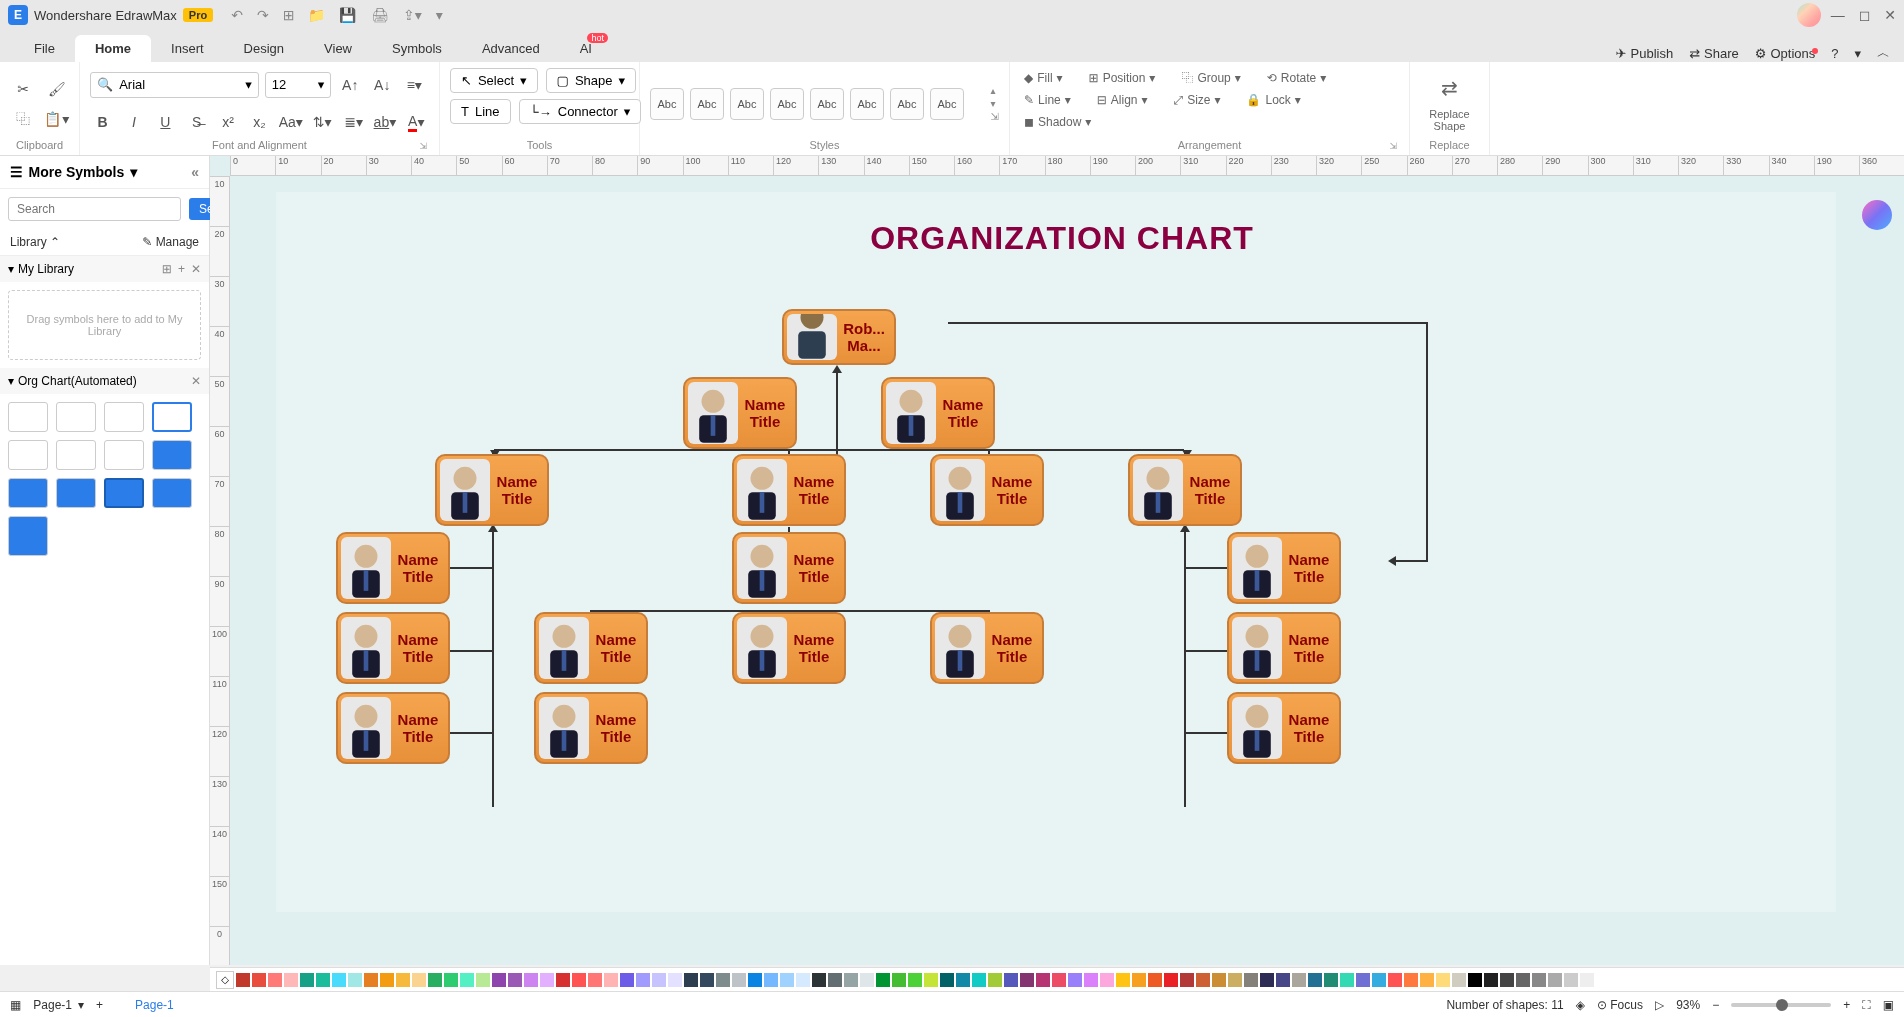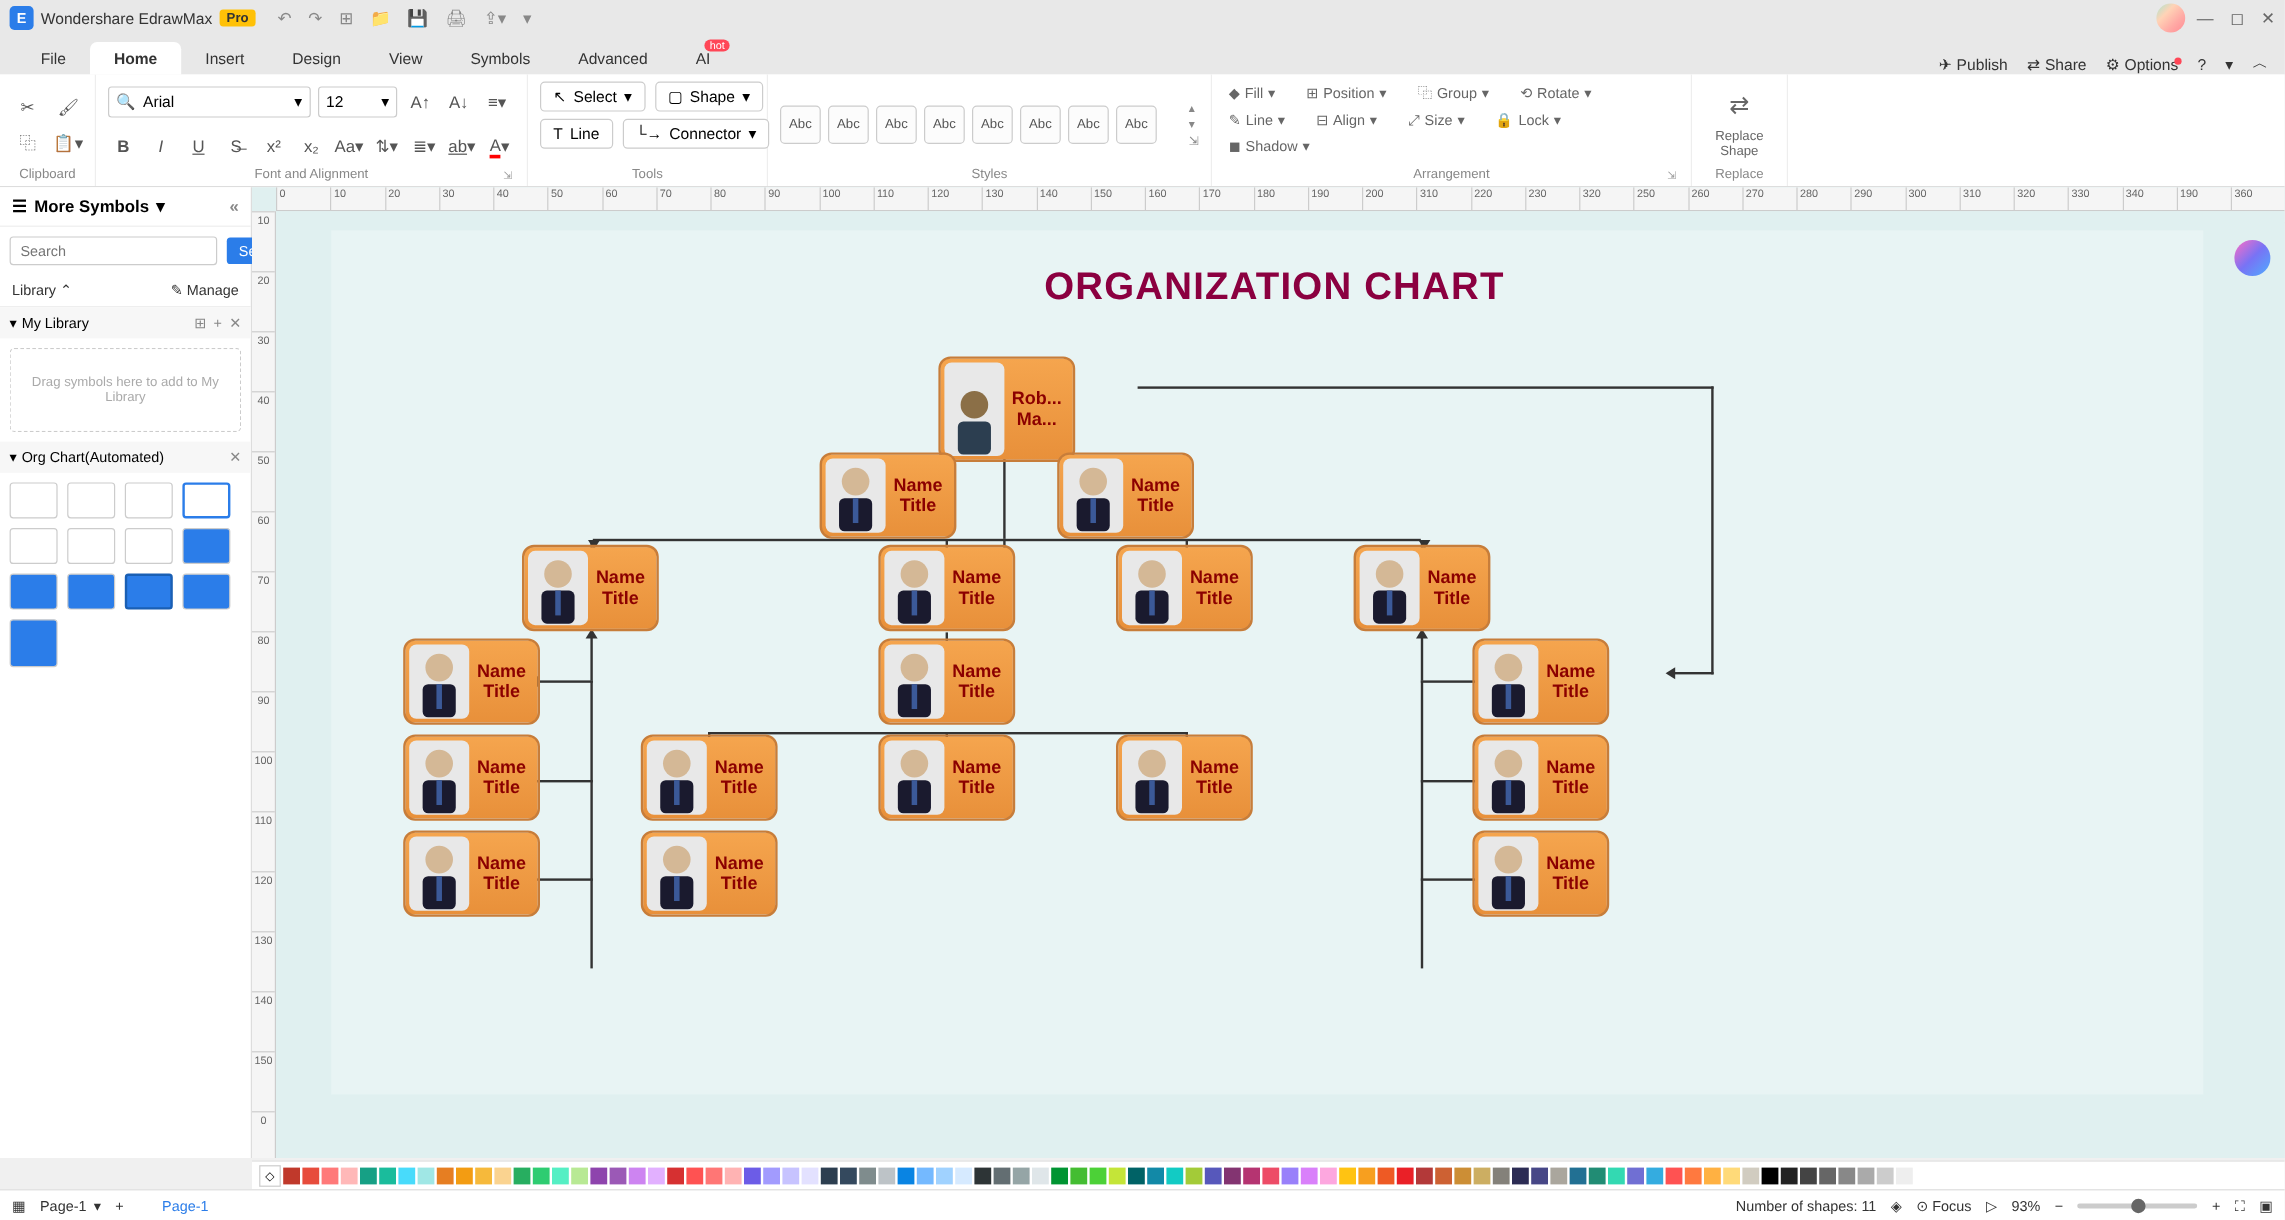--- a/index.html
+++ b/index.html
@@ -411,21 +411,21 @@
         <div class="connector" style="left:908px;top:375px;width:50px;height:2px"></div>
         <div class="arrow-r" style="left:957px;top:371px"></div>
         <div class="connector" style="left:908px;top:458px;width:50px;height:2px"></div>
         <div class="connector" style="left:908px;top:540px;width:50px;height:2px"></div>
 
         <div class="connector" style="left:672px;top:130px;width:480px;height:2px"></div>
         <div class="connector" style="left:1150px;top:130px;width:2px;height:240px"></div>
         <div class="connector" style="left:1118px;top:368px;width:34px;height:2px"></div>
         <div class="arrow-l" style="left:1112px;top:364px"></div>
 
-        <div class="org-node" style="left:506px;top:105px;width:114px;height:88px">
+        <div class="org-node" style="left:506px;top:117px;width:114px;height:56px">
           <div class="org-photo">
               <svg class="person-svg" viewBox="0 0 40 50">
                 <circle cx="20" cy="14" r="10" fill="#8b6f47"></circle>
                 <rect x="8" y="26" width="24" height="24" rx="4" fill="#2c3e50"></rect>
               </svg>
             </div>
           <div class="org-text">
               <span class="org-name">Rob...</span>
               <span class="org-title-t">Ma...</span>
             </div>

